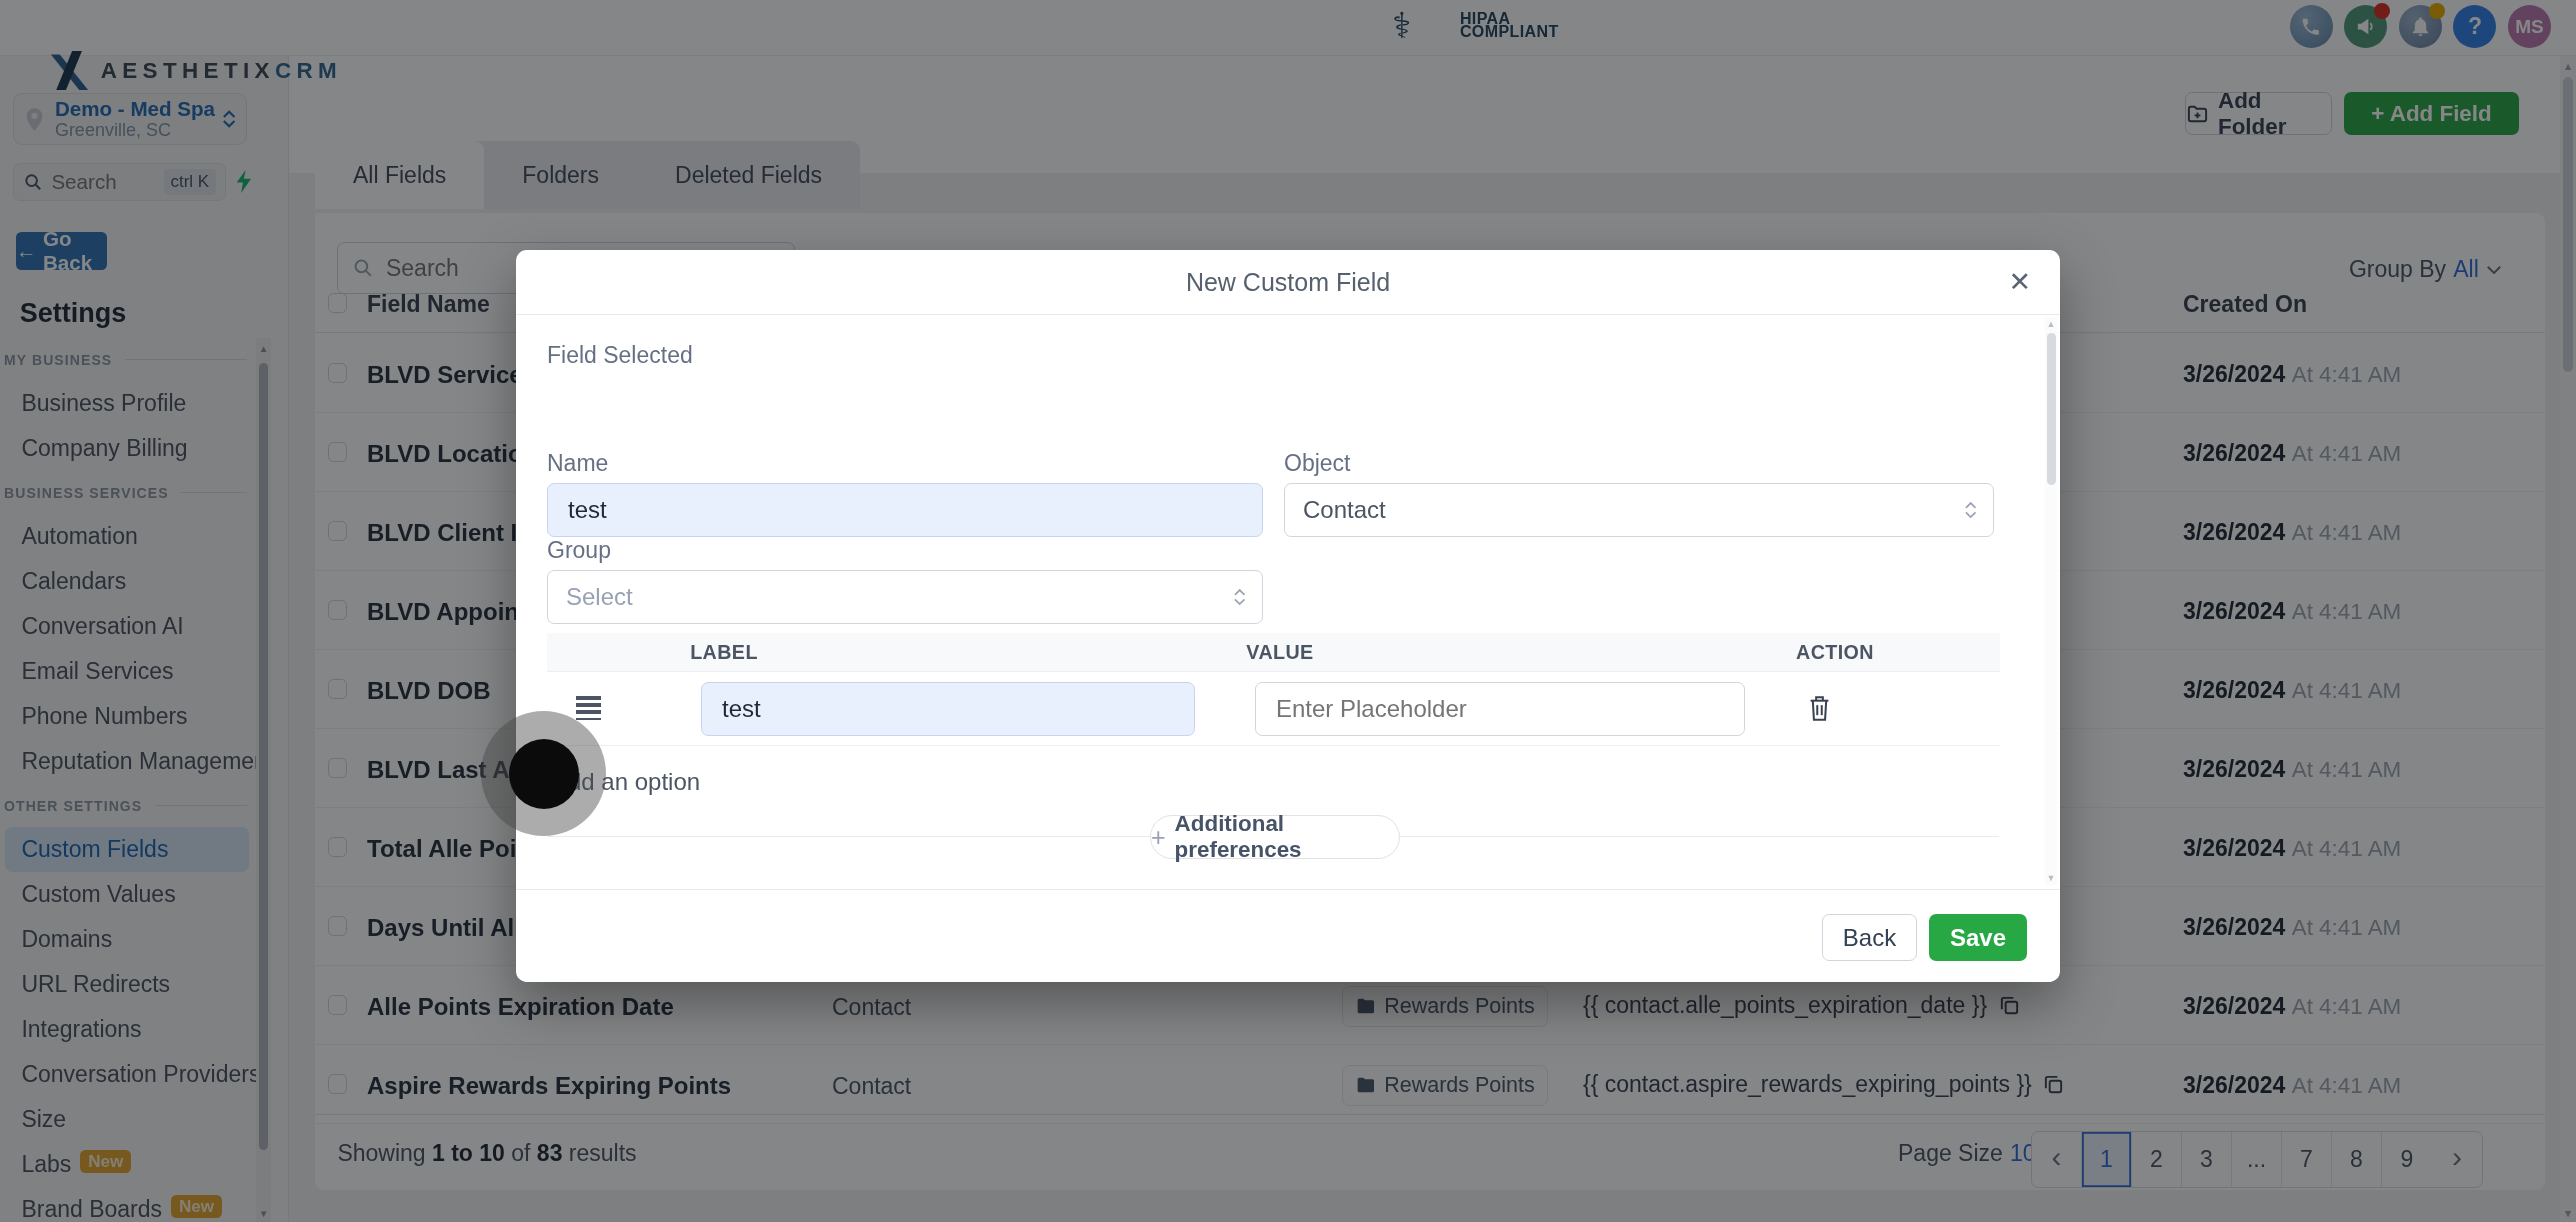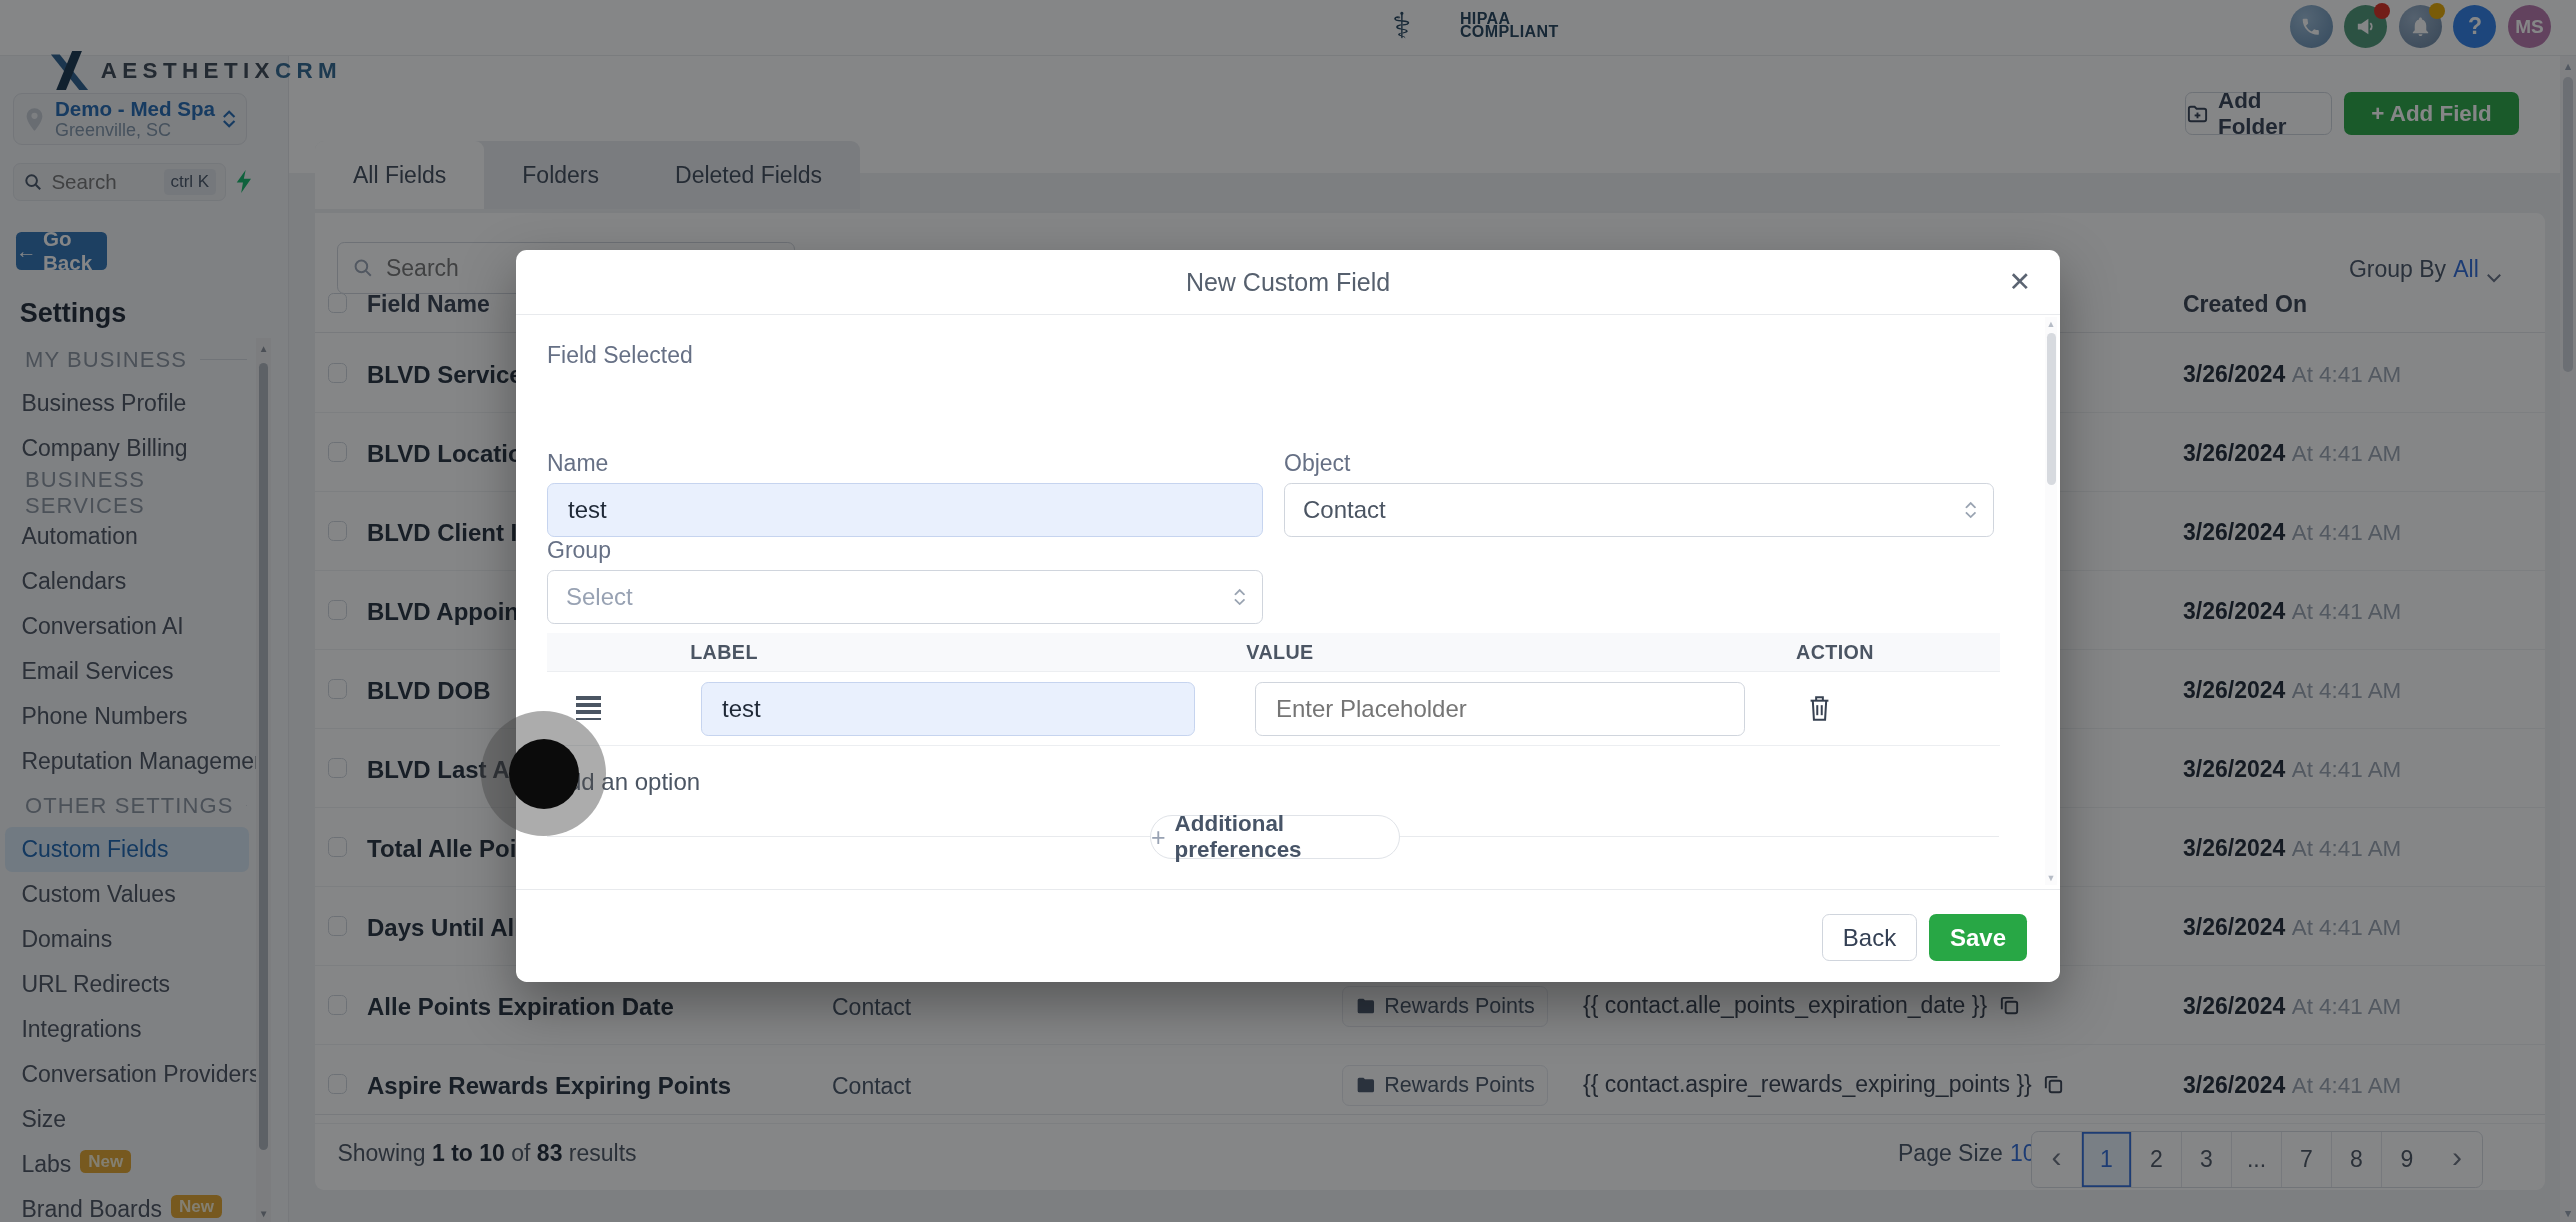--- a/index.html
+++ b/index.html
@@ -30,41 +30,41 @@
   .loc-name{font-size:20.6px;font-weight:700;color:#2268b2;line-height:24px;white-space:nowrap;}
   .loc-city{font-size:18px;color:#8095aa;line-height:19.7px;}
   .loc-chevrons{display:flex;flex-direction:column;gap:1.8px;color:#2268b2;margin-right:1.8px;}
   .side-search{position:absolute;left:12.5px;top:108px;width:213px;height:38px;background:#eceef1;border:0.9px solid #dfe2e7;border-radius:7.2px;display:flex;align-items:center;padding:0 9px;box-sizing:border-box;gap:7.2px;}
   .side-search input{flex:1;min-width:0;border:0;background:transparent;outline:none;font-size:20.6px;color:#475467;font-family:inherit;}
   .kbd{background:#dfe3e8;border-radius:4.5px;font-size:17px;color:#475467;padding:2.7px 6.3px;white-space:nowrap;}
   .bolt{position:absolute;left:234px;top:114px;}
   .goback{position:absolute;left:16px;top:177px;width:91px;height:38px;background:#2e72b5;border-radius:5.4px;color:#fff;font-size:20.6px;font-weight:700;display:flex;align-items:center;justify-content:center;gap:6.3px;}
   .settings-title{position:absolute;left:19.7px;top:243px;font-size:27px;font-weight:700;color:#1f2937;}
   .nav{position:absolute;left:0;top:283px;width:256px;height:886px;overflow:hidden;}
-  .nav-header{display:flex;align-items:center;height:43px;padding-left:25px;font-size:22px;font-weight:400;letter-spacing:1.1px;color:#8b94a1;}
+  .nav-header{display:flex;align-items:center;height:43px;padding-left:4px;font-size:14px;font-weight:700;letter-spacing:1.1px;color:#8b94a1;}
   .nav-header .line{flex:1;height:0.9px;background:#d6dae0;margin:0 9px 0 12.5px;}
   .nav-item{height:45px;line-height:45px;margin:0 7.2px 0 5.4px;padding-left:16px;border-radius:7.2px;font-size:23px;font-weight:500;color:#4a5260;white-space:nowrap;}
   .nav-item.active{background:#d6e6f5;color:#1b64b0;}
   .new-badge{display:inline-block;margin-left:9px;background:#e2a52e;color:#fbf0d2;font-size:17px;font-weight:700;border-radius:5.4px;padding:0.9px 8px;line-height:21.5px;vertical-align:5.4px;}
   .side-scroll{position:absolute;left:256px;top:283px;width:15px;height:886px;background:#ececee;}
   .side-scroll .arr{position:absolute;left:0;width:15px;text-align:center;font-size:9.8px;color:#8a919c;}
   .side-scroll .thumb{position:absolute;left:2.7px;width:9.8px;border-radius:5.4px;background:#aeb4bd;}
   
   .white-strip{position:absolute;left:288px;top:55px;width:2288px;height:118px;background:#fff;}
   .btn-outline{position:absolute;display:flex;align-items:center;justify-content:center;gap:9px;background:#fff;border:1.8px solid #cfd4dc;border-radius:7.2px;font-size:22.4px;font-weight:600;color:#344054;box-sizing:border-box;}
   .add-folder{left:2185px;top:92px;width:147px;height:43px;}
   .btn-green{position:absolute;background:#28a745;border-radius:7.2px;color:#fff;font-weight:700;display:flex;align-items:center;justify-content:center;}
   .add-field{left:2344px;top:92px;width:175px;height:43px;font-size:22.4px;}
   .tabs{position:absolute;left:315px;top:141px;height:68px;display:inline-flex;background:#e9ebee;border-radius:9px 9px 0 0;z-index:1;}
   .tab{padding:0 38px;line-height:68px;font-size:23px;color:#3f4a5a;border-radius:9px 9px 0 0;}
   .tab.active{background:#fff;}
   .card{position:absolute;left:315px;top:213px;width:2230px;height:977px;background:#fff;border-radius:0 9px 9px 9px;}
   .card-search{position:absolute;left:21.5px;top:29px;width:458px;height:52px;border:1.8px solid #d0d5dd;border-radius:7.2px;display:flex;align-items:center;gap:10.7px;padding:0 14.3px;box-sizing:border-box;}
   .card-search input{flex:1;min-width:0;border:0;outline:none;background:transparent;font-size:23px;color:#475467;font-family:inherit;}
-  .groupby{position:absolute;right:43px;top:43px;font-size:23px;color:#475467;display:flex;align-items:flex-end;gap:7.2px;}
+  .groupby{position:absolute;right:43px;top:43px;font-size:23px;color:#475467;display:flex;align-items:center;gap:7.2px;}
   .groupby .gval{color:#2f6bd8;}
   .thead{position:absolute;left:0;top:64px;width:100%;height:56px;border-bottom:0.9px solid #e5e7eb;box-sizing:border-box;}
   .cbx{display:inline-block;width:19.7px;height:19.7px;border:1.8px solid #cfd5dd;border-radius:5.4px;background:#fff;box-sizing:border-box;}
   .thead .cbx{position:absolute;left:12.5px;top:16px;}
   .th-name{position:absolute;left:52px;top:14.3px;font-size:23px;font-weight:700;color:#374151;}
   .th-created{position:absolute;left:1868px;top:14.3px;font-size:23px;font-weight:700;color:#374151;}
   .tbody{position:absolute;left:0;top:121px;width:100%;}
   .trow{position:relative;height:78px;border-bottom:0.9px solid #eef0f2;}
   .trow .cbx{position:absolute;left:12.5px;top:29px;}
   .cell-name{position:absolute;left:52px;top:27px;font-size:24px;font-weight:600;color:#25303f;white-space:nowrap;}

